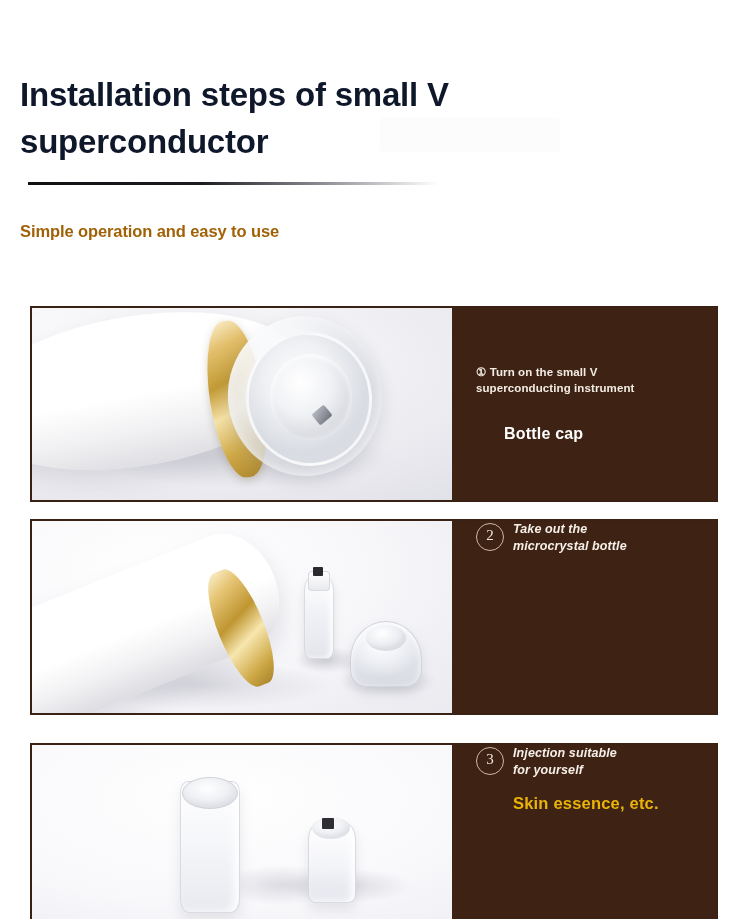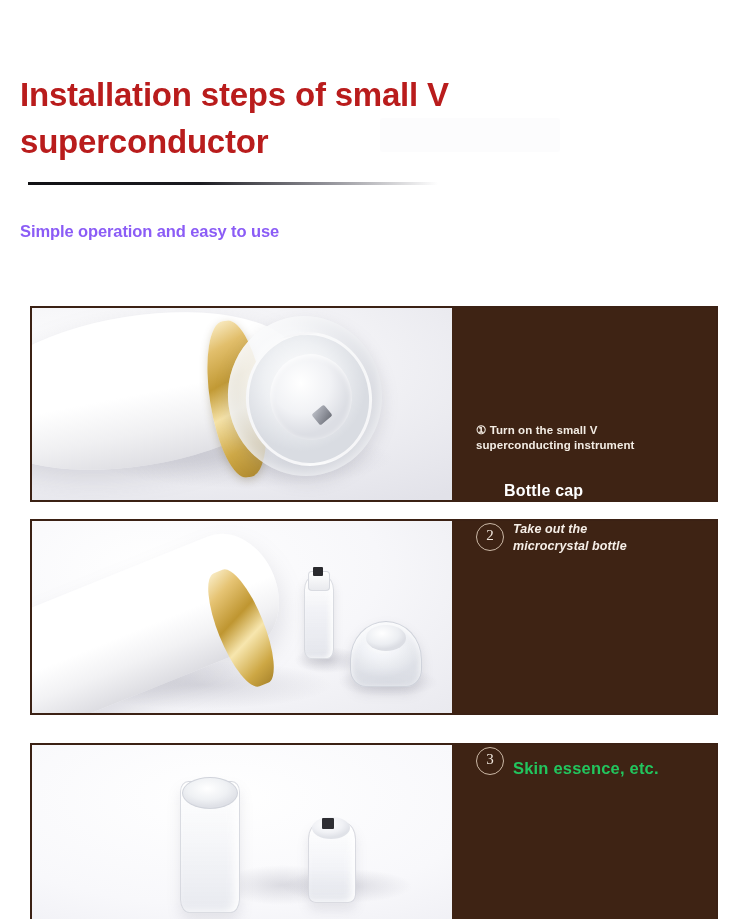--- a/index.html
+++ b/index.html
@@ -33,21 +33,21 @@
   }
   .page-title {
     position: absolute;
     left: 20px;
     top: 72px;
     width: 560px;
     font-size: 33px;
     line-height: 1.42;
     font-weight: bold;
     letter-spacing: -0.2px;
-    color: #b91c1c;
+    color: #0f172a;
     white-space: pre-line;
   }
   .watermark {
     position: absolute;
     left: 380px;
     top: 118px;
     width: 180px;
     height: 34px;
     background: #fcfcfd;
     opacity: 0.85;
@@ -60,21 +60,21 @@
     width: 410px;
     height: 3px;
     background: linear-gradient(to right, #111114 0%, #1b1b20 42%, #8e8e95 72%, #ffffff 100%);
   }
   .subtitle {
     position: absolute;
     left: 20px;
     top: 222px;
     font-size: 16.5px;
     font-weight: bold;
-    color: #8b5cf6;
+    color: #a16207;
     letter-spacing: -0.1px;
   }
 
   
   .step {
     position: absolute;
     left: 30px;
     width: 688px;
     border: 2px solid #3b2114;
     box-sizing: border-box;
@@ -91,21 +91,21 @@
     width: 420px;
     flex: 0 0 420px;
     overflow: hidden;
     background: #e9e9ee;
   }
   .step-caption {
     position: relative;
     flex: 1 1 auto;
     background: #3e2314;
     display: flex;
-    align-items: flex-end;
+    align-items: center;
     padding-left: 24px;
     padding-right: 10px;
     box-sizing: border-box;
   }
 
   
   .cap-inline .cap-lines {
     font-size: 11.5px;
     line-height: 1.35;
     font-weight: bold;
@@ -147,21 +147,21 @@
     font-weight: bold;
     color: #f6efe8;
     letter-spacing: 0.1px;
     white-space: pre-line;
     font-style: italic;
   }
   .cap-badge .cap-emph {
     margin-top: 14px;
     font-size: 16.5px;
     font-weight: bold;
-    color: #22c55e;
+    color: #eab308;
     letter-spacing: 0.2px;
   }
   .cap-col { display: block; }
 
   
   .scene {
     position: absolute;
     inset: 0;
   }
   .bg-soft-1 {
@@ -448,18 +448,20 @@
         <div class="dev3-tall-rim"></div>
         <div class="dev3-short"></div>
         <div class="dev3-short-top"></div>
         <div class="dev3-chip"></div>
       </div>
     </div>
 
     <div class="step-caption cap-badge">
       <div class="num-circle">3</div>
       <div class="cap-col">
+        <div class="cap-lines">Injection suitable
+for yourself</div>
         <div class="cap-emph">Skin essence, etc.</div>
       </div>
     </div>
   </div>
 
 </div>
 
 </body></html>

